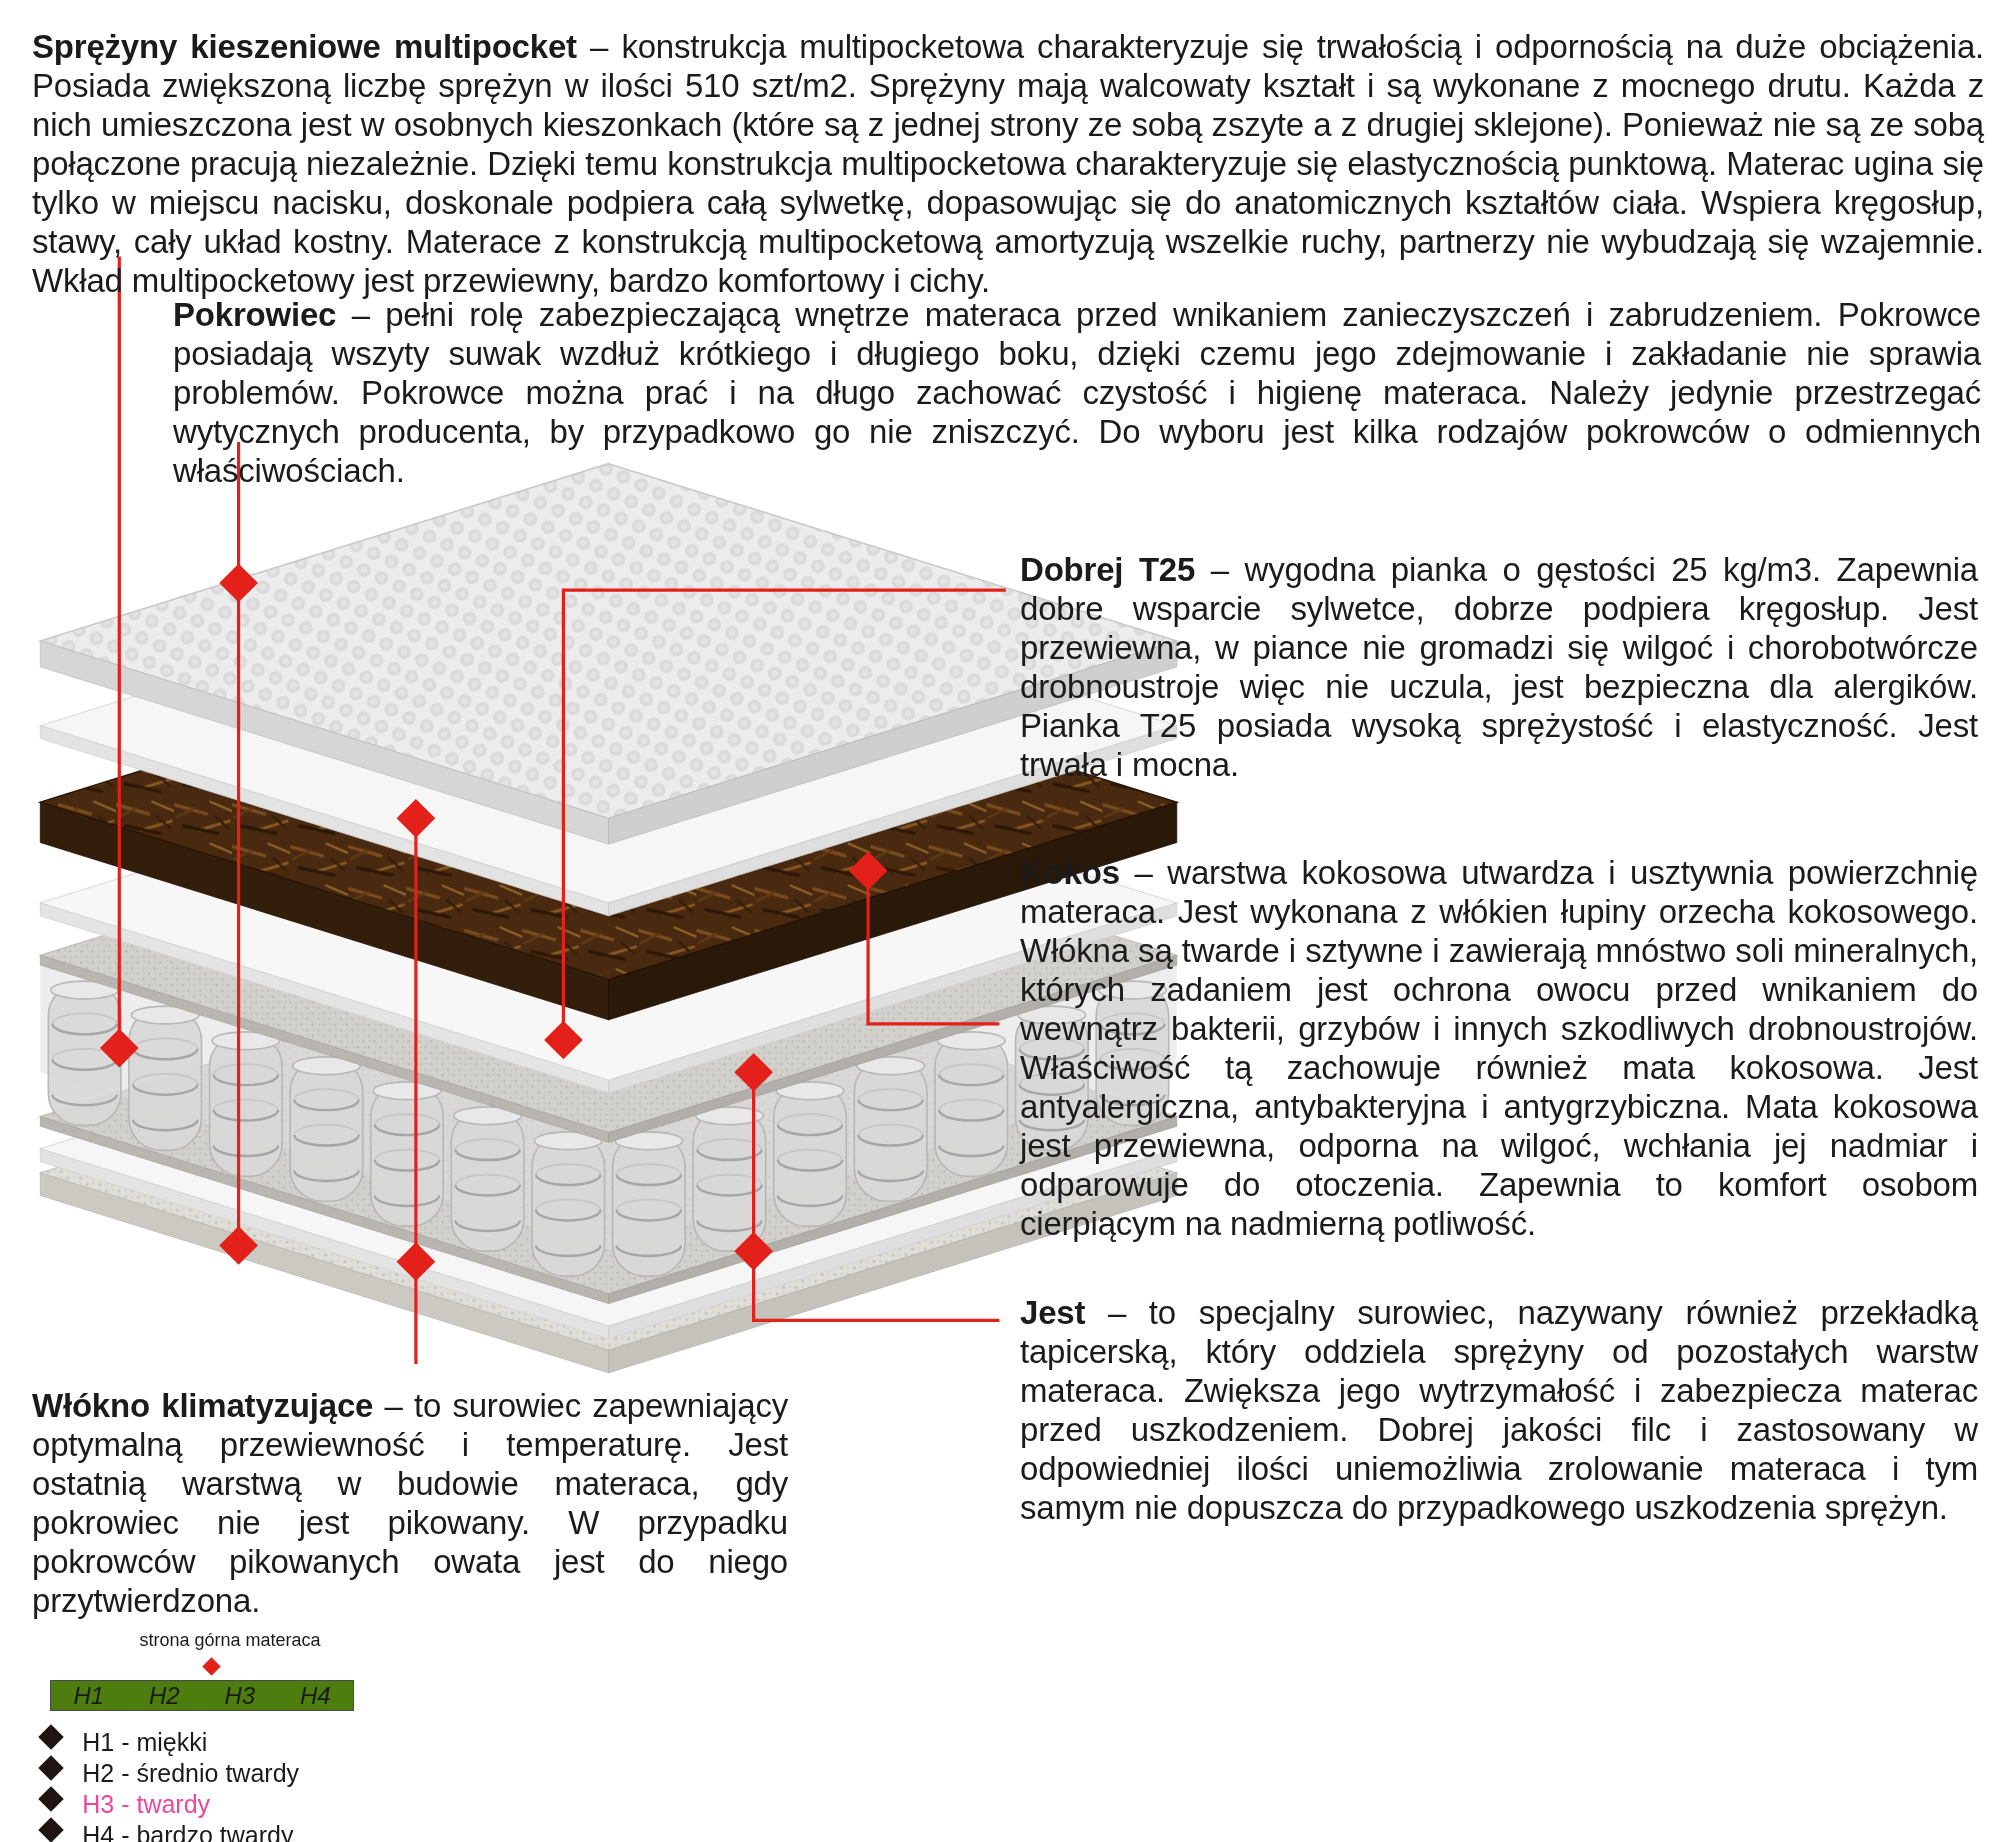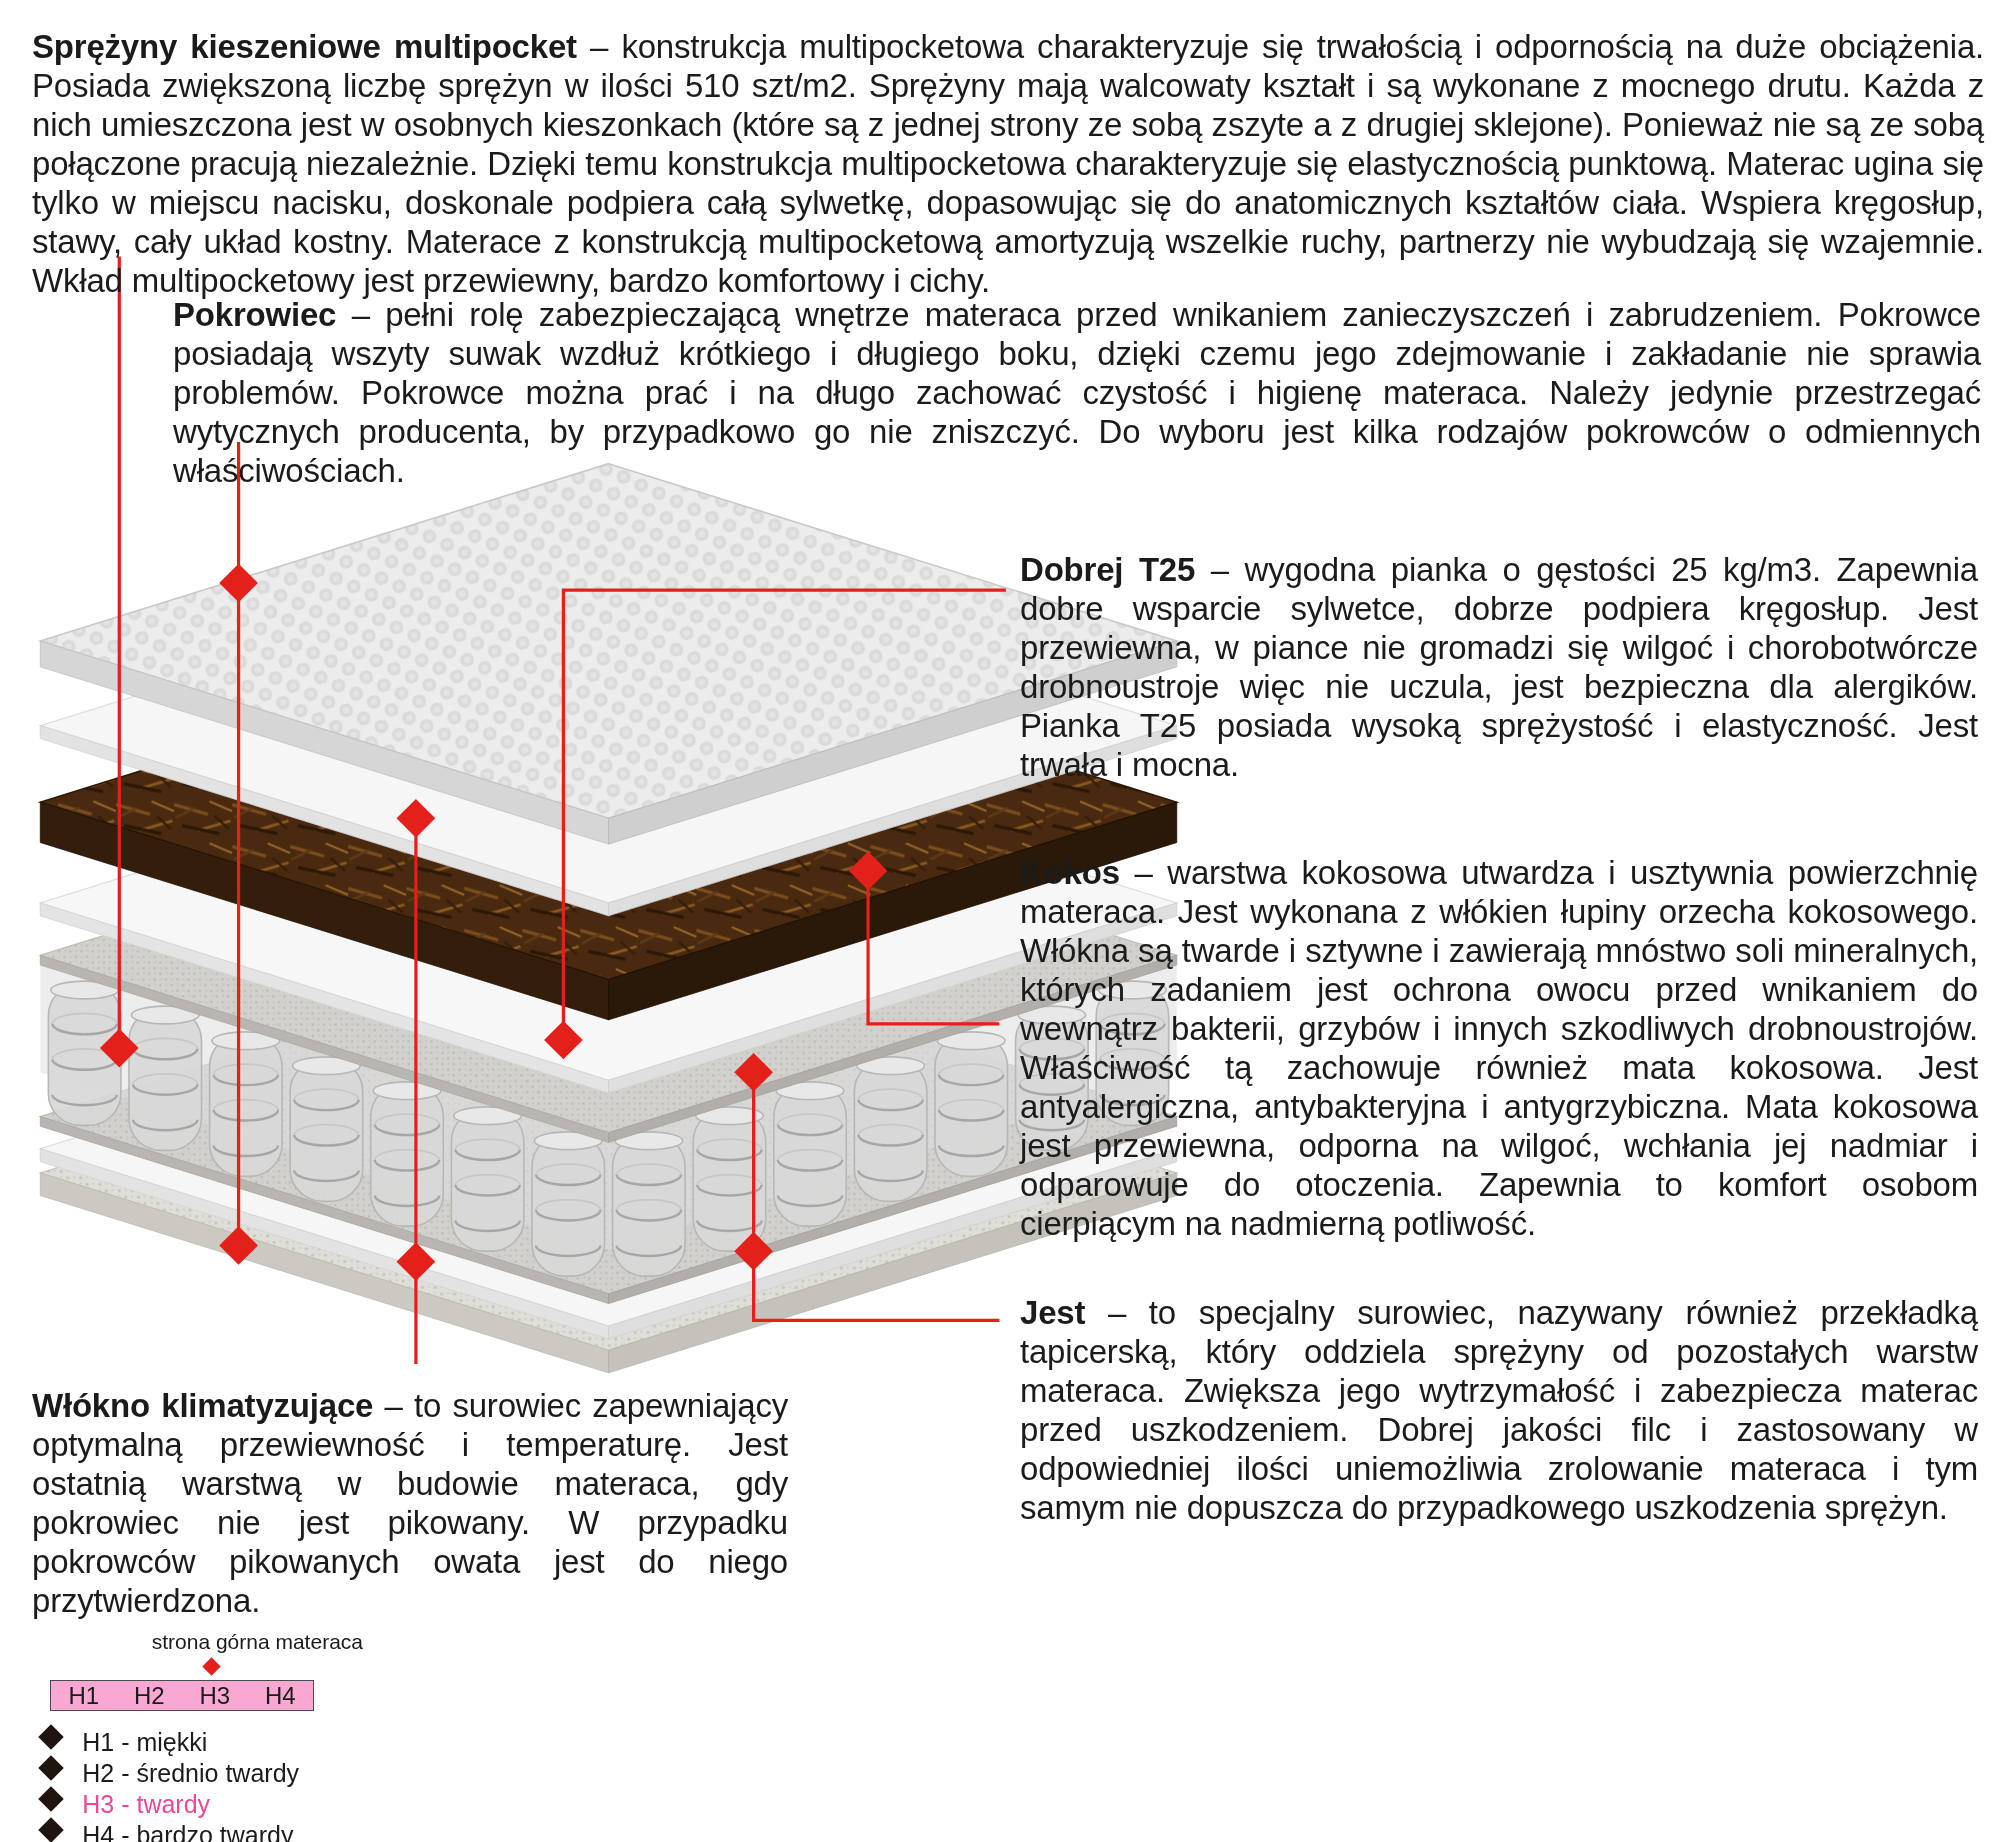--- a/index.html
+++ b/index.html
@@ -27,31 +27,31 @@
   .p-cover    { left:173px;  top:279px;  width:1808px; }
   .p-foam     { left:1020px; top:534px;  width:958px; }
   .p-coconut  { left:1020px; top:837px; width:958px; }
   .p-felt     { left:1020px; top:1277px; width:958px; }
   .p-fiber    { left:32px;   top:1370px; width:756px;  }
 
   
   .hardness { position:absolute; left:0; top:1625px; width:419px; z-index:1; }
   .h-label {
     position:absolute; left:97px; top:4.8px; width:266px;
-    font-size:21px; text-align:right; color:#1b1b1b;
+    font-size:18px; text-align:center; color:#1b1b1b;
   }
   .h-pointer {
     position:absolute; left:205px; top:35px;
     width:13px; height:13px; background:#e3211a;
     transform:rotate(45deg);
   }
   .h-table {
-    position:absolute; left:50px; top:55px; width:264px; height:31px;
-    border:1.6px solid #4a4a4a; background:#f9a8d4;
-    display:flex; align-items:center;
+    position:absolute; left:50px; top:55px; width:304px; height:31px;
+    border:1.6px solid #4a4a4a; background:#4d7c0f;
+    display:flex; align-items:center;font-style:italic;
   }
   .h-cell { flex:1; text-align:center; font-size:24px; }
   .h-legend { position:absolute; left:32px; top:103px; width:387px; }
   .h-item { display:flex; align-items:flex-start; height:31px; }
   .h-diamond {
     width:18px; height:18px; background:#1f1410;
     transform:rotate(45deg); margin-left:9.7px; flex:0 0 auto;
   }
   .h-item span.lbl { font-size:25px; margin-left:22.6px; white-space:nowrap; }
   .h-item.red span.lbl { color:#ec4899; }

